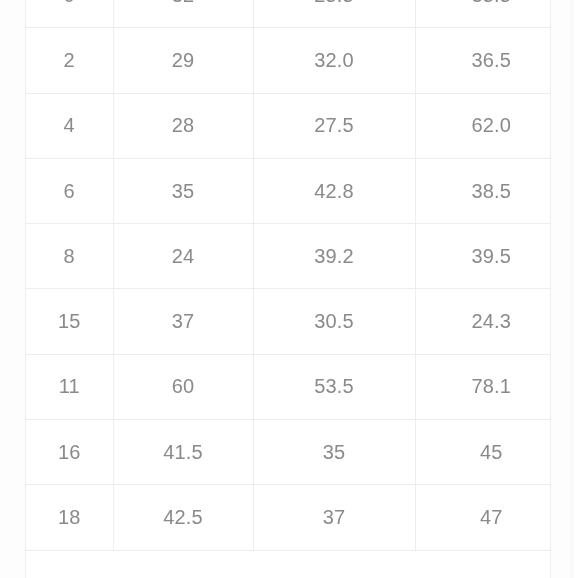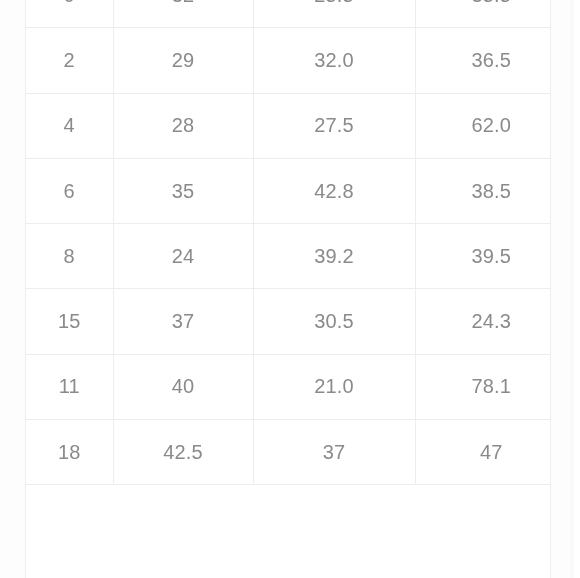--- a/index.html
+++ b/index.html
@@ -147,23 +147,29 @@
               <td>39.5</td>
             </tr>
             <tr>
               <td>15</td>
               <td>37</td>
               <td>30.5</td>
               <td>24.3</td>
             </tr>
             <tr>
               <td>11</td>
-              <td>40</td>
-              <td>21.0</td>
+              <td>60</td>
+              <td>53.5</td>
               <td>78.1</td>
+            </tr>
+            <tr>
+              <td>16</td>
+              <td>41.5</td>
+              <td>35</td>
+              <td>45</td>
             </tr>
             <tr>
               <td>18</td>
               <td>42.5</td>
               <td>37</td>
               <td>47</td>
             </tr>
           </tbody>
       </table>
     </div>

